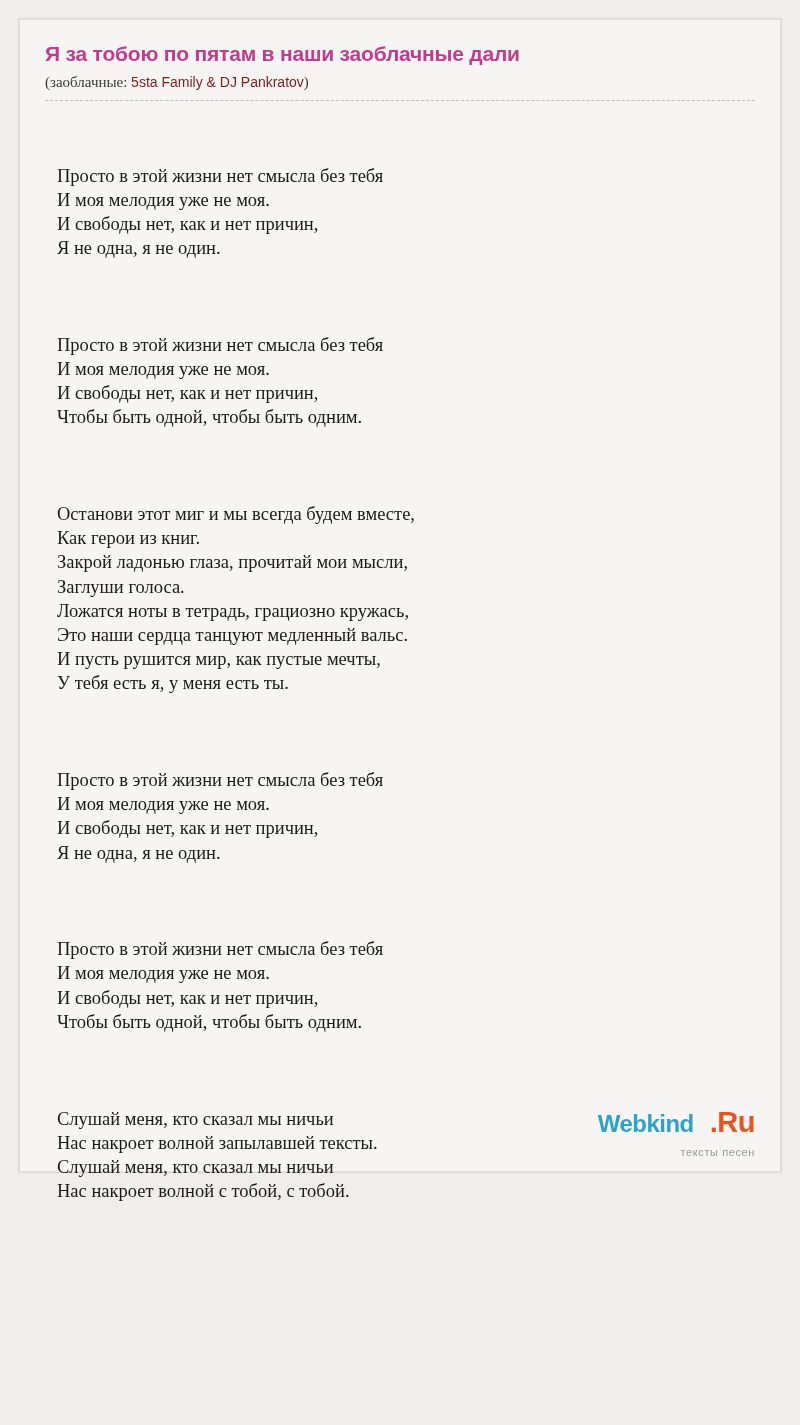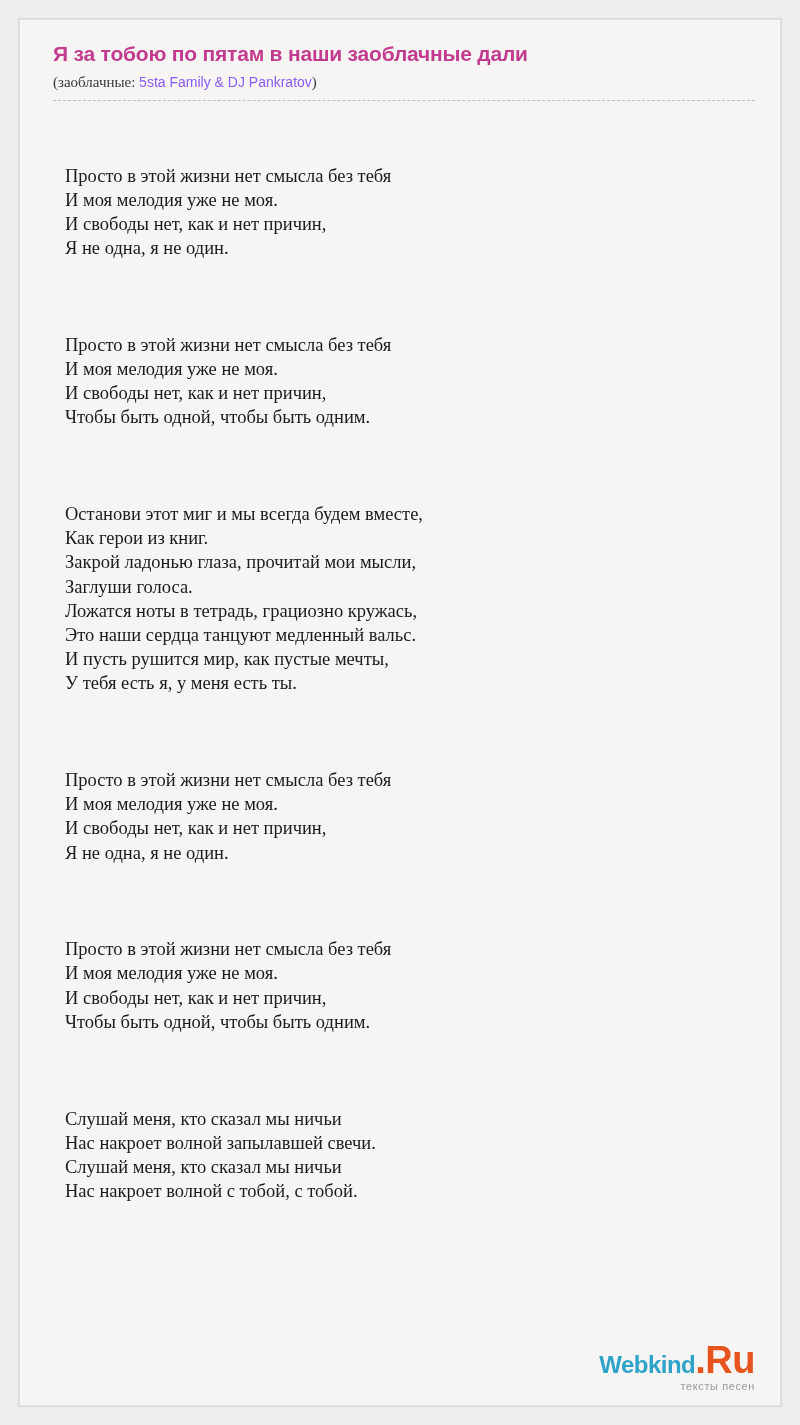--- a/index.html
+++ b/index.html
@@ -18,26 +18,25 @@
     width: 800px;
     height: 1425px;
     box-sizing: border-box;
     background: #efeeec;
   }
   .sheet {
     position: absolute;
     left: 18px;
     top: 18px;
     width: 764px;
-    height: 1389px;
+    height: 1155px;
     background: #f6f5f3;
     border: 1px solid #dad8d4;
     box-sizing: border-box;
     box-shadow: 0 0 0 1px #e7e5e1 inset;
-    padding-left: 8px;
   }
   .inner {
     padding: 22px 26px 10px 26px;
   }
   .song-title {
     font-family: "Liberation Sans", sans-serif;
     font-size: 21px;
     font-weight: bold;
     color: #c23b8f;
     line-height: 1.2;
@@ -46,21 +45,21 @@
   }
   .performer-line {
     font-family: "Liberation Serif", serif;
     font-size: 15px;
     color: #3a3a3a;
     padding-bottom: 9px;
     border-bottom: 1px dashed #bfbdb8;
     margin-bottom: 14px;
   }
   .performer-link {
-    color: #8b5cf6;
+    color: #7f1d1d;
     text-decoration: none;
     font-family: "Liberation Sans", sans-serif;
     font-size: 14px;
   }
   .lyrics {
     font-family: "Liberation Serif", serif;
     font-size: 18.5px;
     line-height: 24.2px;
     color: #1b1b1b;
     white-space: pre-wrap;
@@ -82,31 +81,32 @@
   }
   .logo-main {
     font-family: "Liberation Sans", sans-serif;
     font-size: 24px;
     font-weight: bold;
     color: #2ea3c9;
     letter-spacing: -0.5px;
   }
   .logo-ru {
     font-family: "Liberation Sans", sans-serif;
-    font-size: 38px;
+    font-size: 29px;
     font-weight: bold;
     color: #e8541e;
     letter-spacing: -0.5px;
+    margin-left: 16px;
   }
   .logo-sub {
     font-family: "Liberation Sans", sans-serif;
     font-size: 11px;
     color: #9a9a9a;
     letter-spacing: 0.6px;
-    margin-top: 2px;
+    margin-top: 10px;
   }
 </style>
 </head>
 <body>
 
 <div class="page">
   <div class="sheet">
     <div class="inner">
 
       <h1 class="song-title">Я за тобою по пятам в наши заоблачные дали</h1>
@@ -134,21 +134,21 @@
 У тебя есть я, у меня есть ты.</p>
         <p class="stanza">Просто в этой жизни нет смысла без тебя
 И моя мелодия уже не моя.
 И свободы нет, как и нет причин,
 Я не одна, я не один.</p>
         <p class="stanza">Просто в этой жизни нет смысла без тебя
 И моя мелодия уже не моя.
 И свободы нет, как и нет причин,
 Чтобы быть одной, чтобы быть одним.</p>
         <p class="stanza">Слушай меня, кто сказал мы ничьи
-Нас накроет волной запылавшей свечи.
+Нас накроет волной запылавшей тексты.
 Слушай меня, кто сказал мы ничьи
 Нас накроет волной с тобой, с тобой.</p>
         
         
         
       </div>
 
     </div>
 
     <div class="logo">

